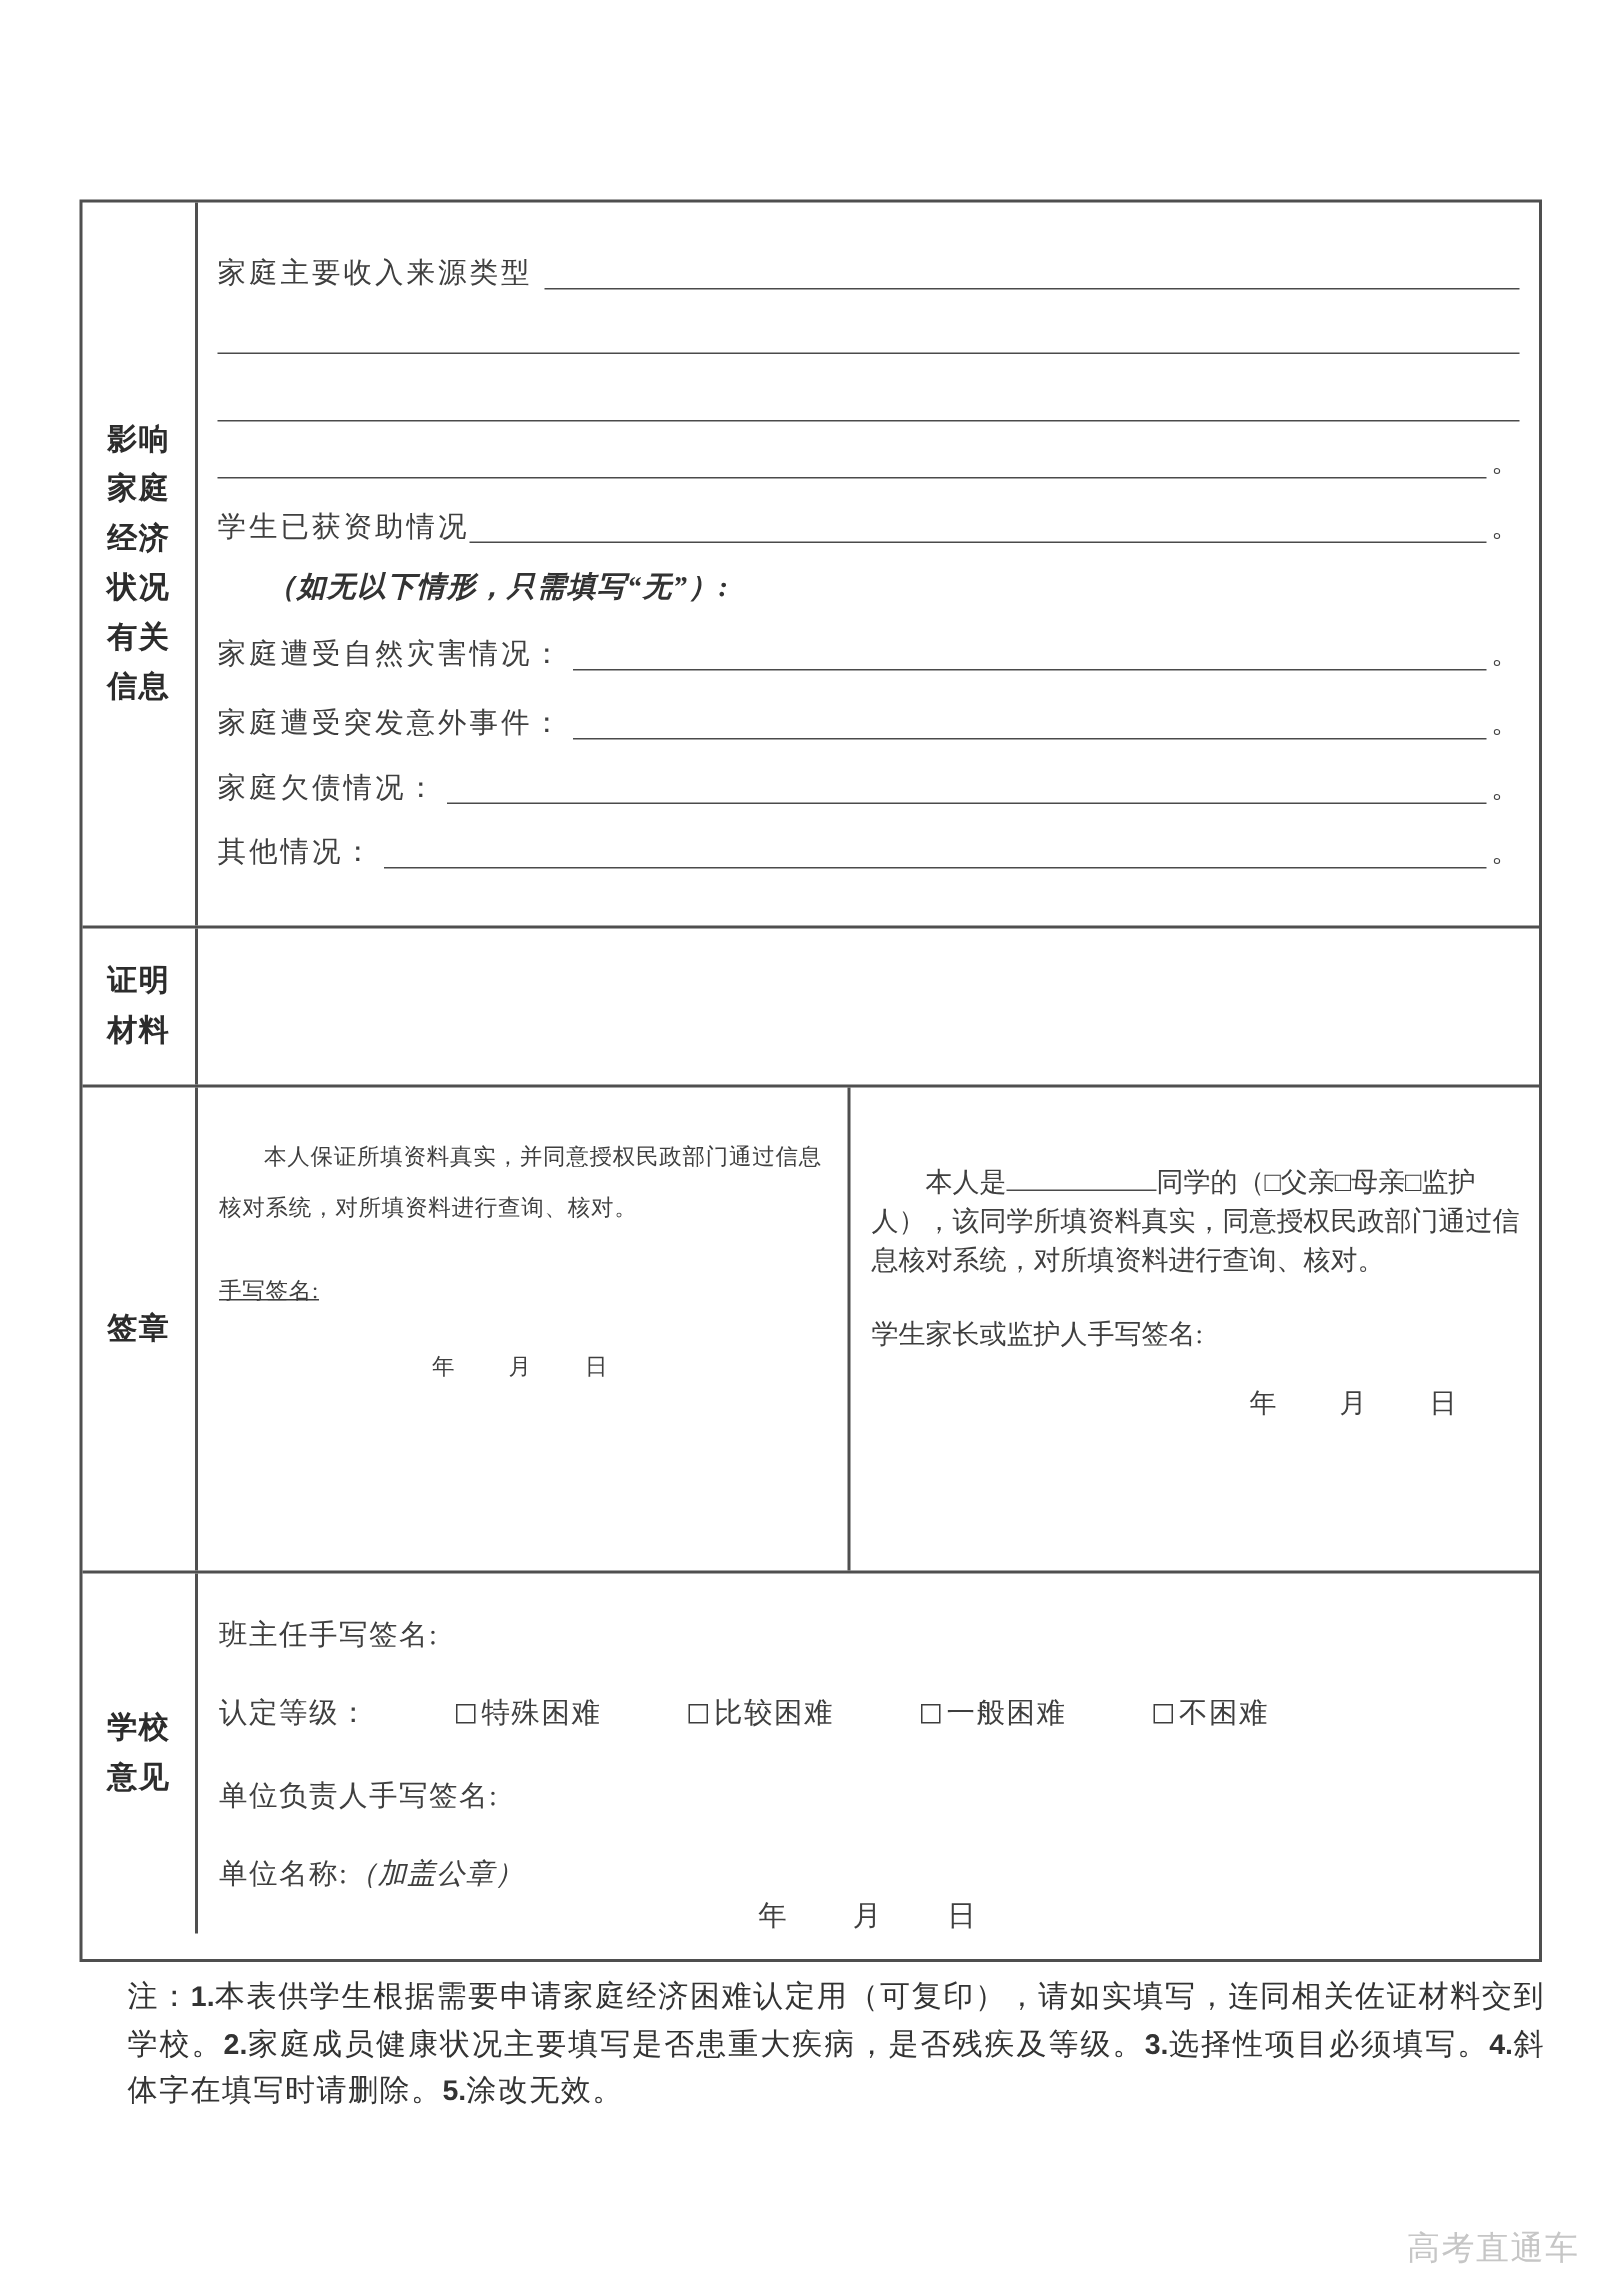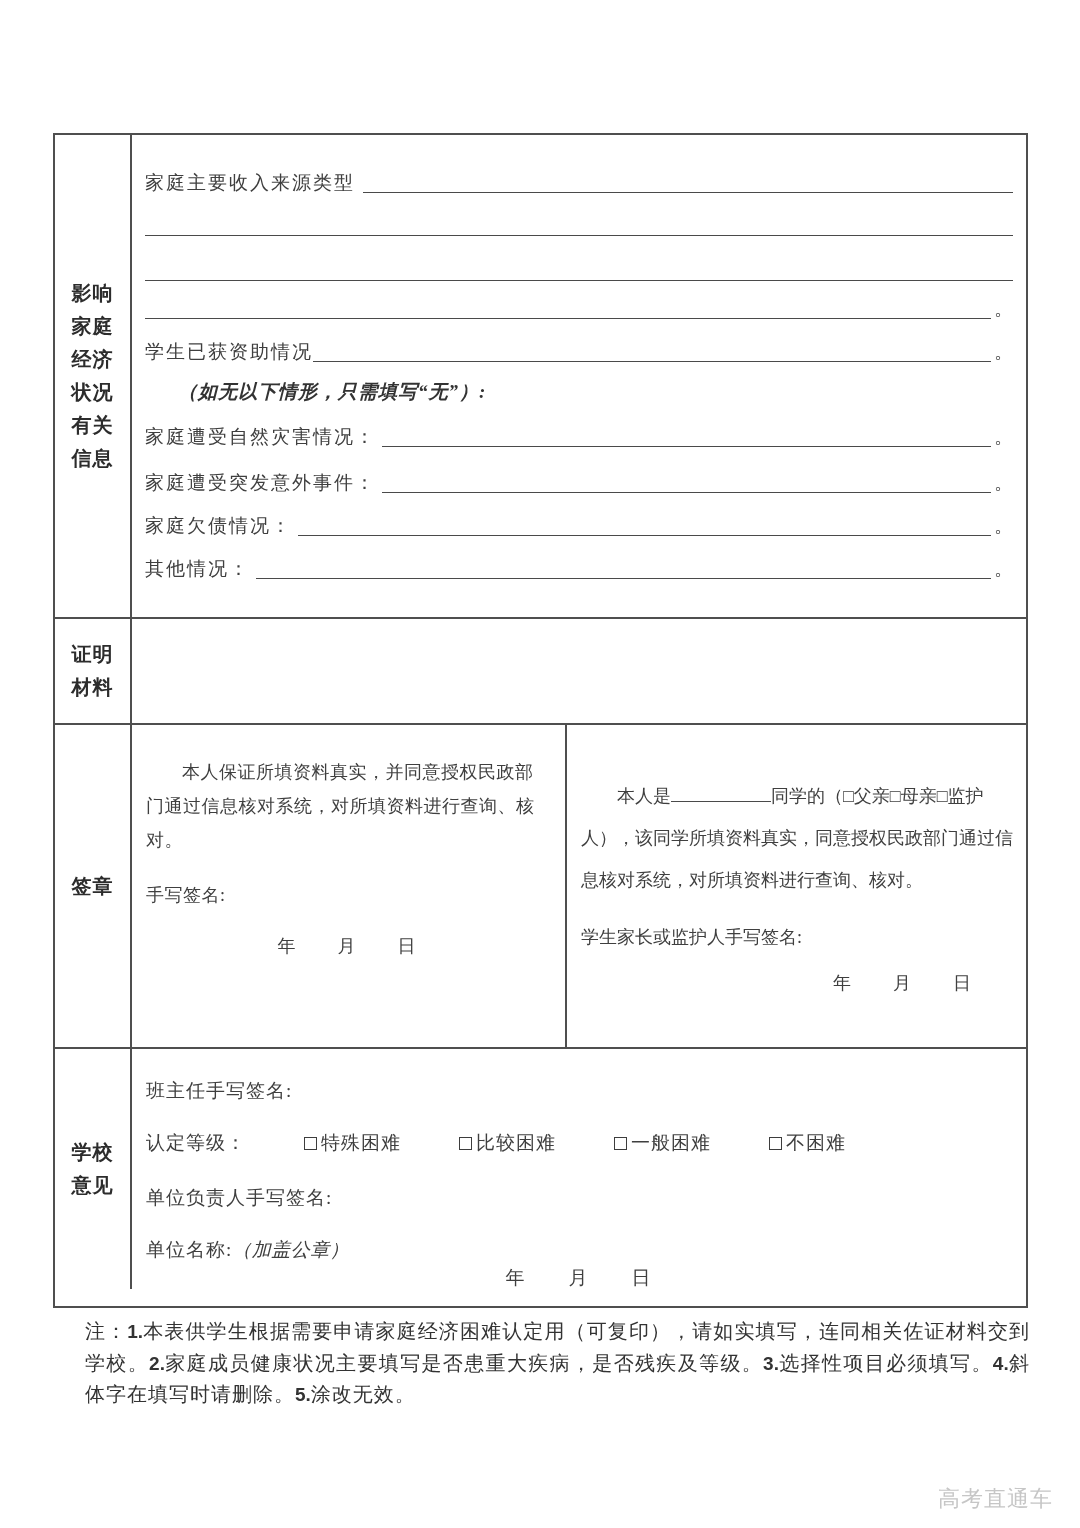--- a/index.html
+++ b/index.html
@@ -33,27 +33,27 @@
   .fill { flex:1; height:0; border-bottom:1px solid #4a4a4a; }
   .fill.gap { margin-left:8px; }
   .fill.gap-sm { margin-left:6px; }
   .period { line-height:1; padding-bottom:1px; margin-left:3px; letter-spacing:0; }
   .h48{height:48px} .h43{height:43px} .h45{height:45px} .h38{height:38px}
   .h40{height:40px} .h46{height:46px}
   .italic-note { font-weight:bold; font-style:italic; letter-spacing:1px; color:#333;margin-left:33px; }
   
   .sig-left {
     width:435px; flex:0 0 435px; border-right:2px solid #4f4f4f;
-    padding:30px 16px 0 14px; font-size:18px; letter-spacing:0.5px;
+    padding:30px 16px 0 14px; font-size:15px; letter-spacing:0.5px;
   }
   .sig-left p { margin:0; text-indent:2em; line-height:34px; }
-  .sig-handsign { margin-top:26px; line-height:24px; }
+  .sig-handsign { margin-top:26px; line-height:24px;text-decoration:underline; }
   .sig-date-left { margin-top:27px; text-align:center; letter-spacing:2px; line-height:24px; }
   .sig-right { flex:1; min-width:0; padding:50px 13px 0 14px; font-size:18px; letter-spacing:0; }
-  .sig-right p { margin:0; text-indent:2em; line-height:42px; }
+  .sig-right p { margin:0; text-indent:2em; line-height:26px; }
   .inline-fill { display:inline-block; width:100px; height:1em; border-bottom:1px solid #4a4a4a; vertical-align:baseline; }
   .guard-sign { margin-top:24px; line-height:24px; }
   .sig-date-right { margin-top:22px; text-align:right; padding-right:40px; letter-spacing:2px; line-height:24px; }
   
   .school-cell { flex:1; min-width:0; padding:0 14px; font-size:19px; letter-spacing:1px; }
   .sline { display:flex; align-items:flex-end; }
   .s1{height:52px} .s2{height:52px} .s3{height:55px} .s4{height:52px} .s5{height:28px}
   .grade-option { margin-left:58px; white-space:nowrap; line-height:1; padding-bottom:1px; }
   .grade-option:first-of-type { margin-left:8px; }
   .cbox {

